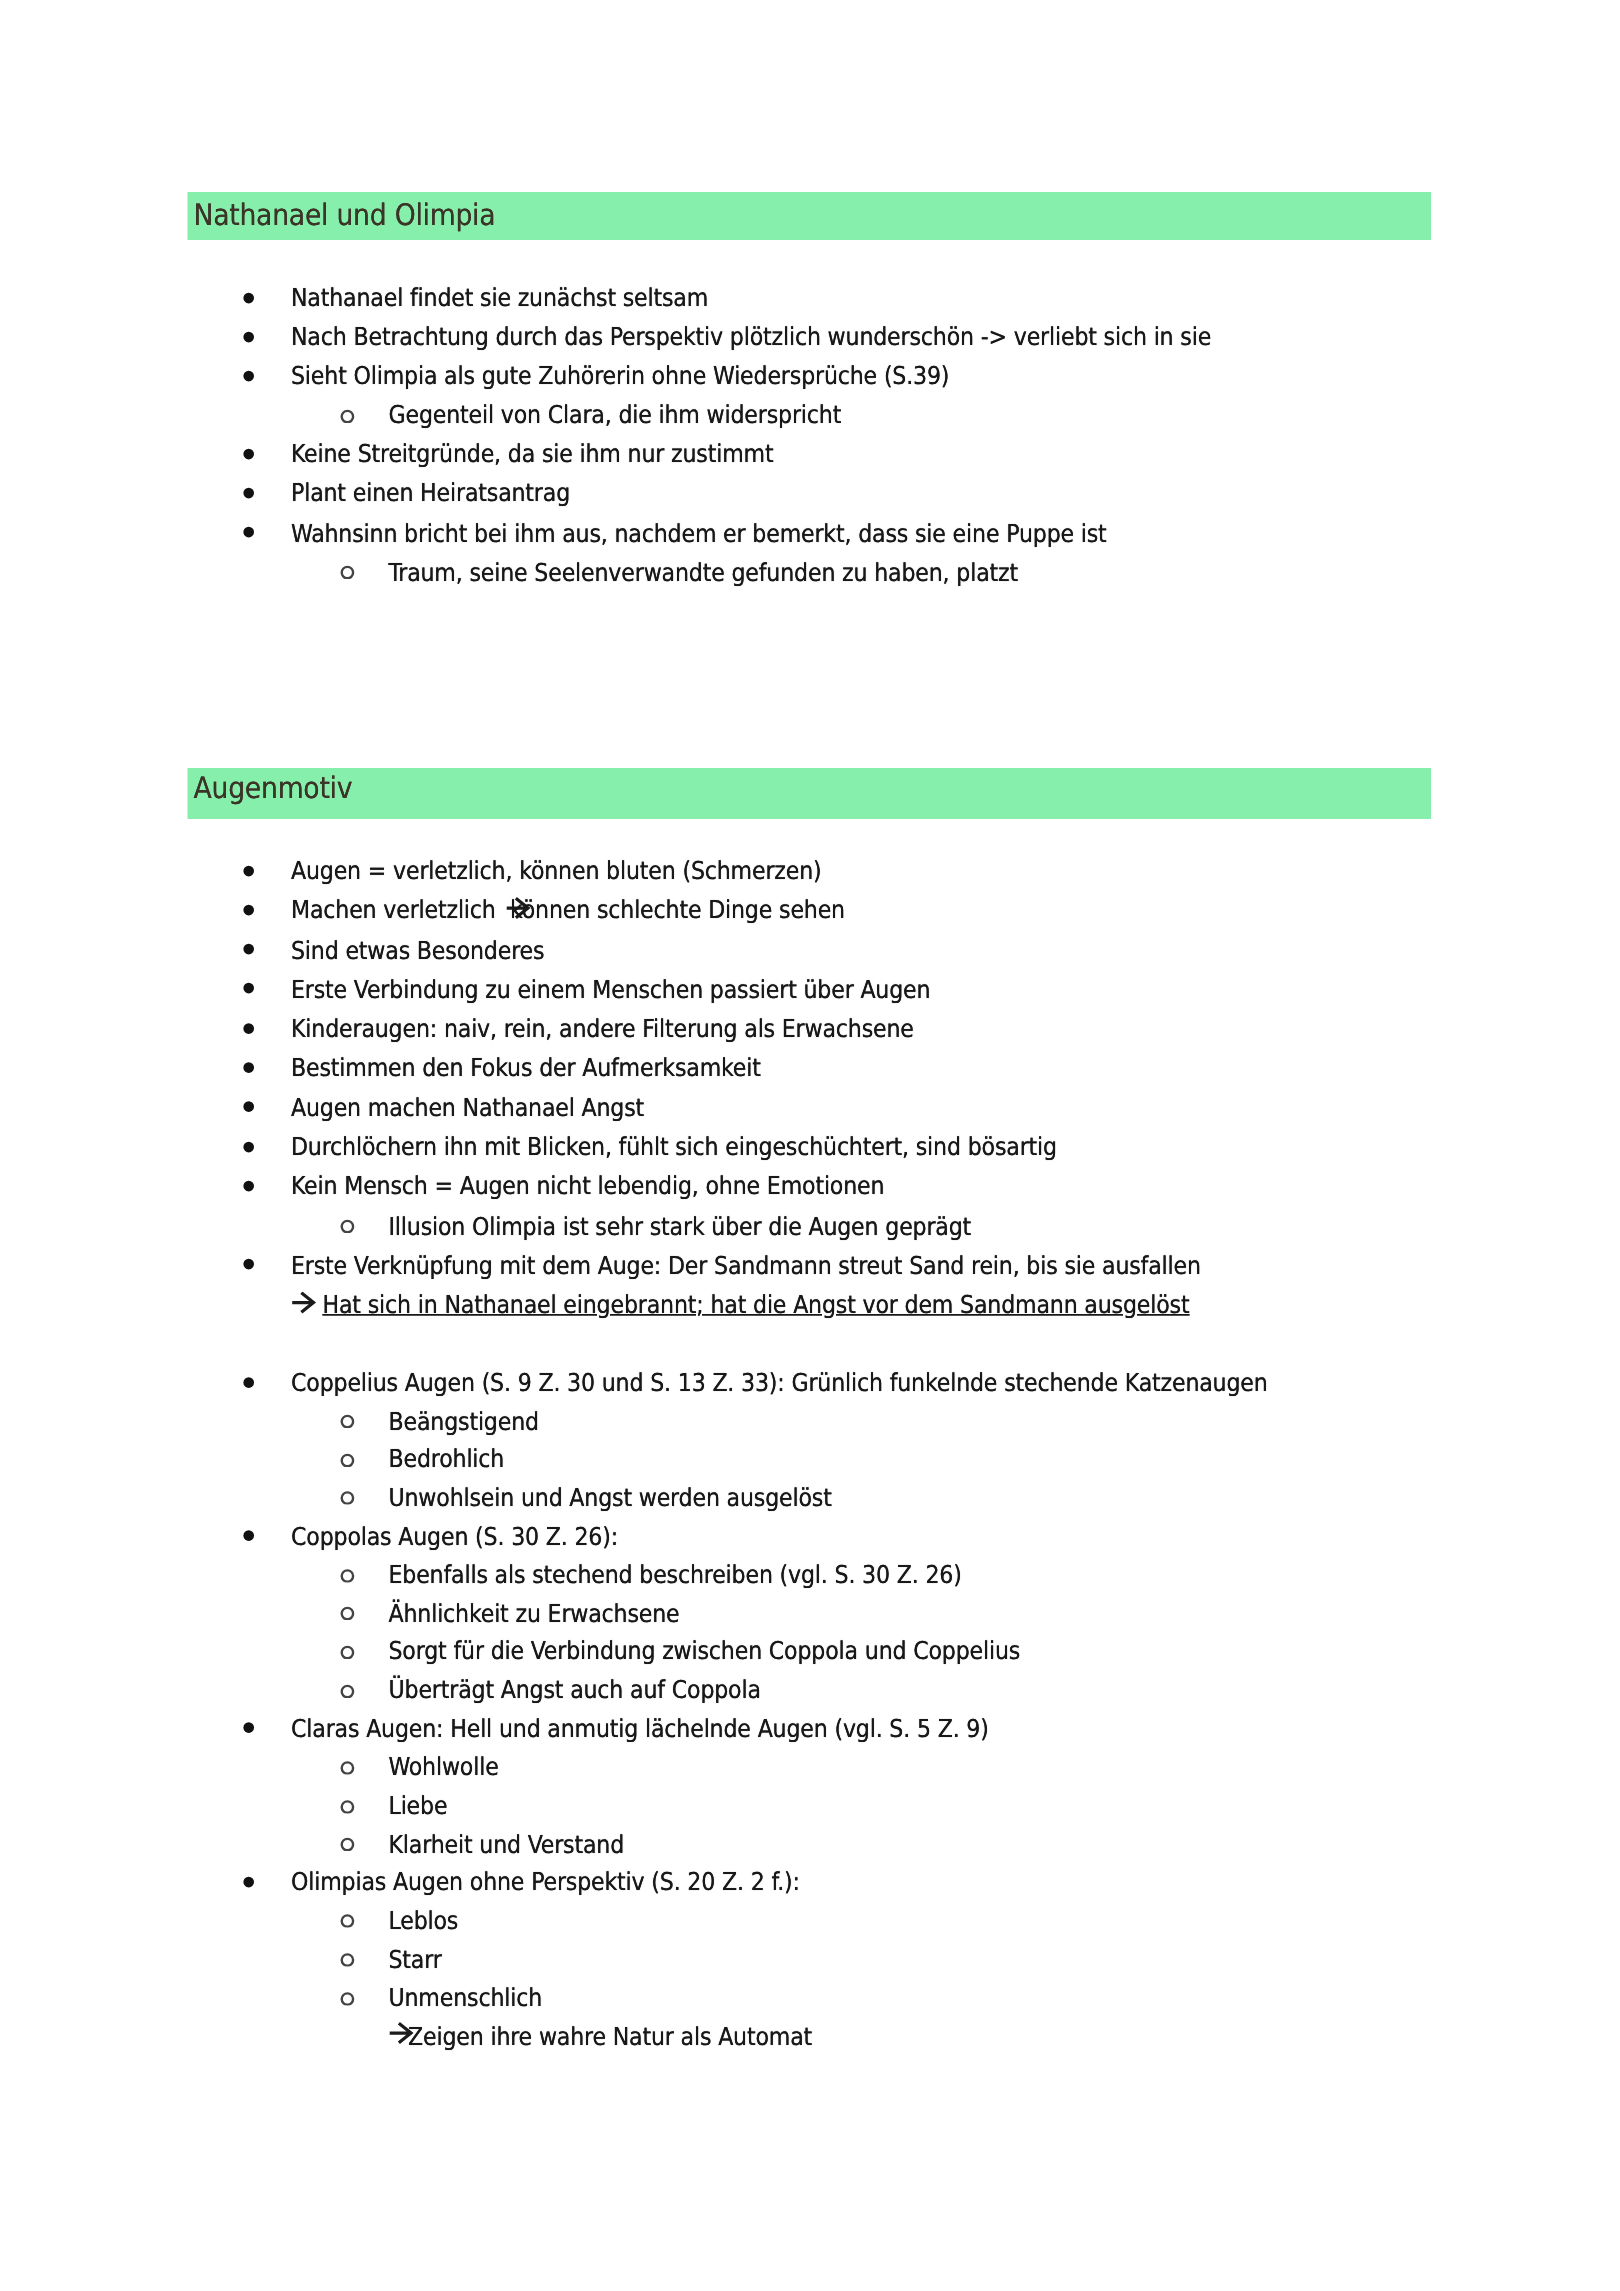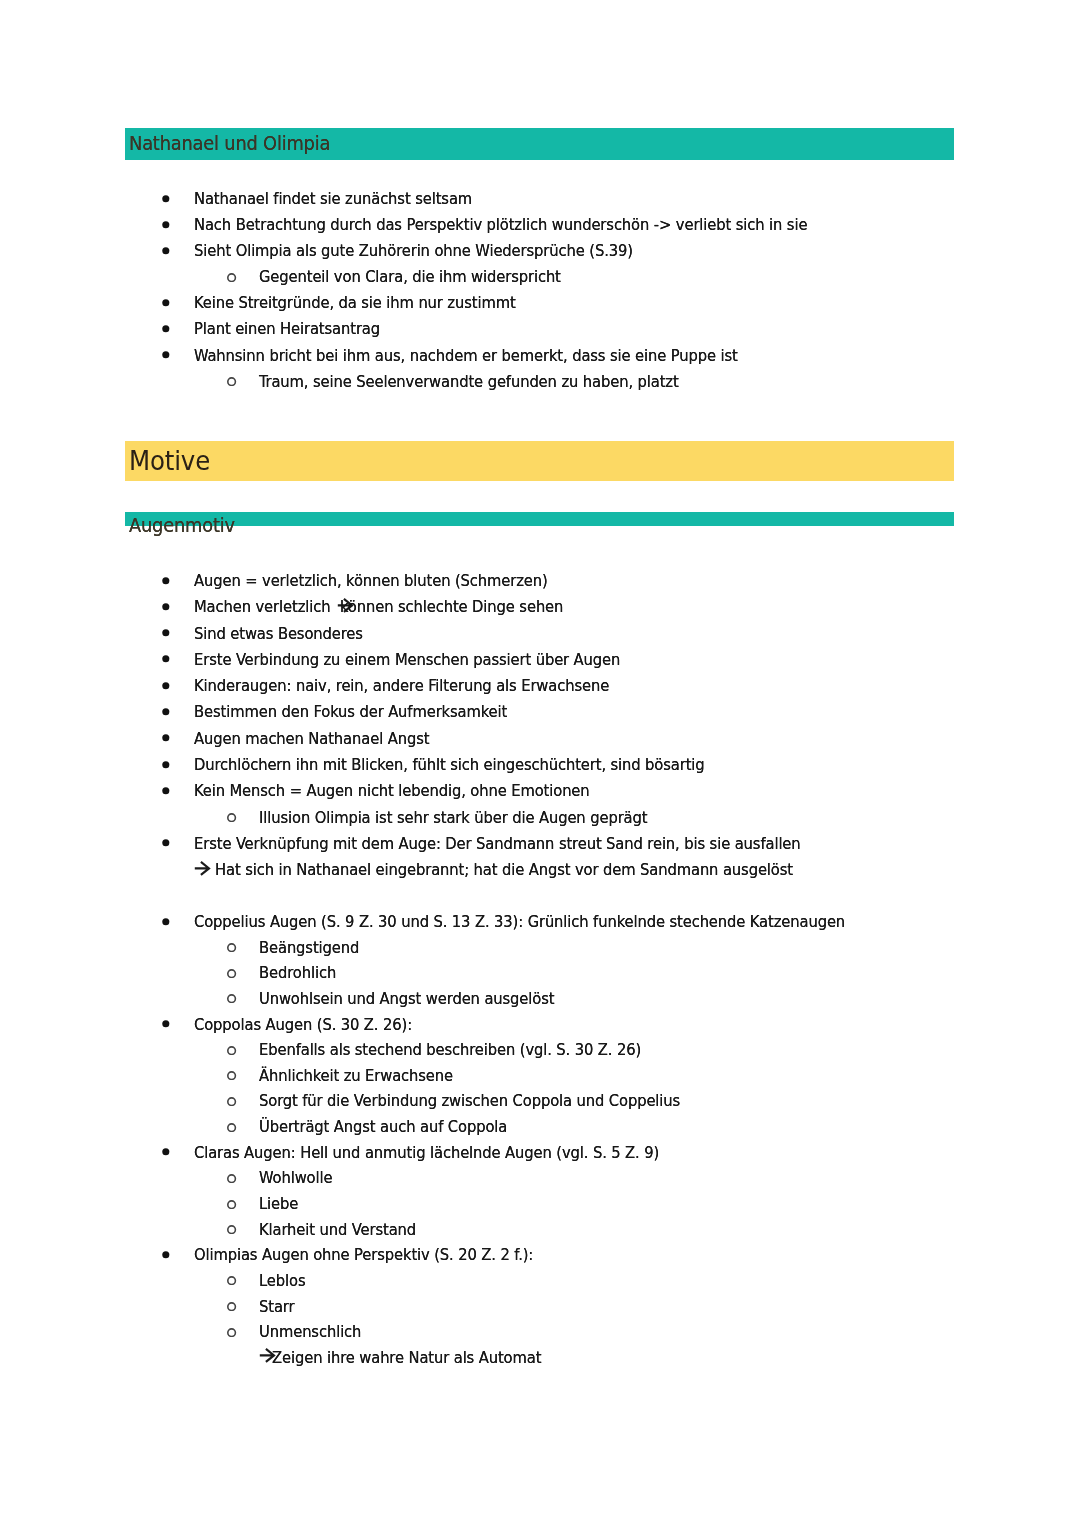--- a/index.html
+++ b/index.html
@@ -25,21 +25,21 @@
 
   
   .band {
     position: absolute;
     will-change: transform;
     left: 125px;
     width: 829px;
     box-sizing: border-box;
   }
   .h2-band {
-    background: #14b8a6;
+    background: #86efac;
     height: 32px;
   }
   .h-text { will-change: transform; }
   .h2-band .h-text {
     position: absolute;
     left: 3.5px;
     top: 3.5px;
     font-size: 19.8px;
     color: #3b3527;
     text-shadow: 0 0 0.4px #3b3527;
@@ -107,21 +107,21 @@
     position: absolute;
     display: block;
     width: 18px;
     height: 17px;
     overflow: visible;
   }
   .arrow svg { display: block; }
   .a-inline1 { left: 337px; top: 3.6px; }
   .li .txt.post1 { left: 340px; }
   .a-lead  { left: 194px; top: 3.6px; }
-  .li .txt.post2 { left: 215px; }
+  .li .txt.post2 { left: 215px; text-decoration: underline; }
   .a-lead3 { left: 258.5px; top: 3.6px; }
   .li .txt.post3 { left: 272px; }
 </style>
 </head>
 <body>
 
 <div class="page">
   <div class="band h2-band" style="top:128px">
     <span class="h-text">Nathanael und Olimpia</span>
   </div>
@@ -184,24 +184,21 @@
       </div>
     <div class="li lvl2">
         <span class="bullet sub">
           <svg width="12" height="12" viewBox="0 0 12 12">
             <circle cx="6.6" cy="7.7" r="3.8" fill="none" stroke="#444444" stroke-width="1.6"></circle>
           </svg>
         </span>
         <span class="txt">Traum, seine Seelenverwandte gefunden zu haben, platzt</span>
       </div>
   </div>
-  <div class="band h1-band" style="top:441px">
-    <span class="h-text">Motive</span>
-  </div>
-  <div class="band h2-band" style="top:512px;height:14px">
+  <div class="band h2-band" style="top:512px;height:34px">
     <span class="h-text" style="top:2.2px">Augenmotiv</span>
   </div>
   <div class="blk blk-a" style="top:568.1px">
     <div class="li lvl1">
         <span class="bullet">
           <svg width="12" height="12" viewBox="0 0 12 12">
             <circle cx="5.8" cy="6.7" r="3.55" fill="#111"></circle>
           </svg>
         </span>
         <span class="txt">Augen = verletzlich, können bluten (Schmerzen)</span>

